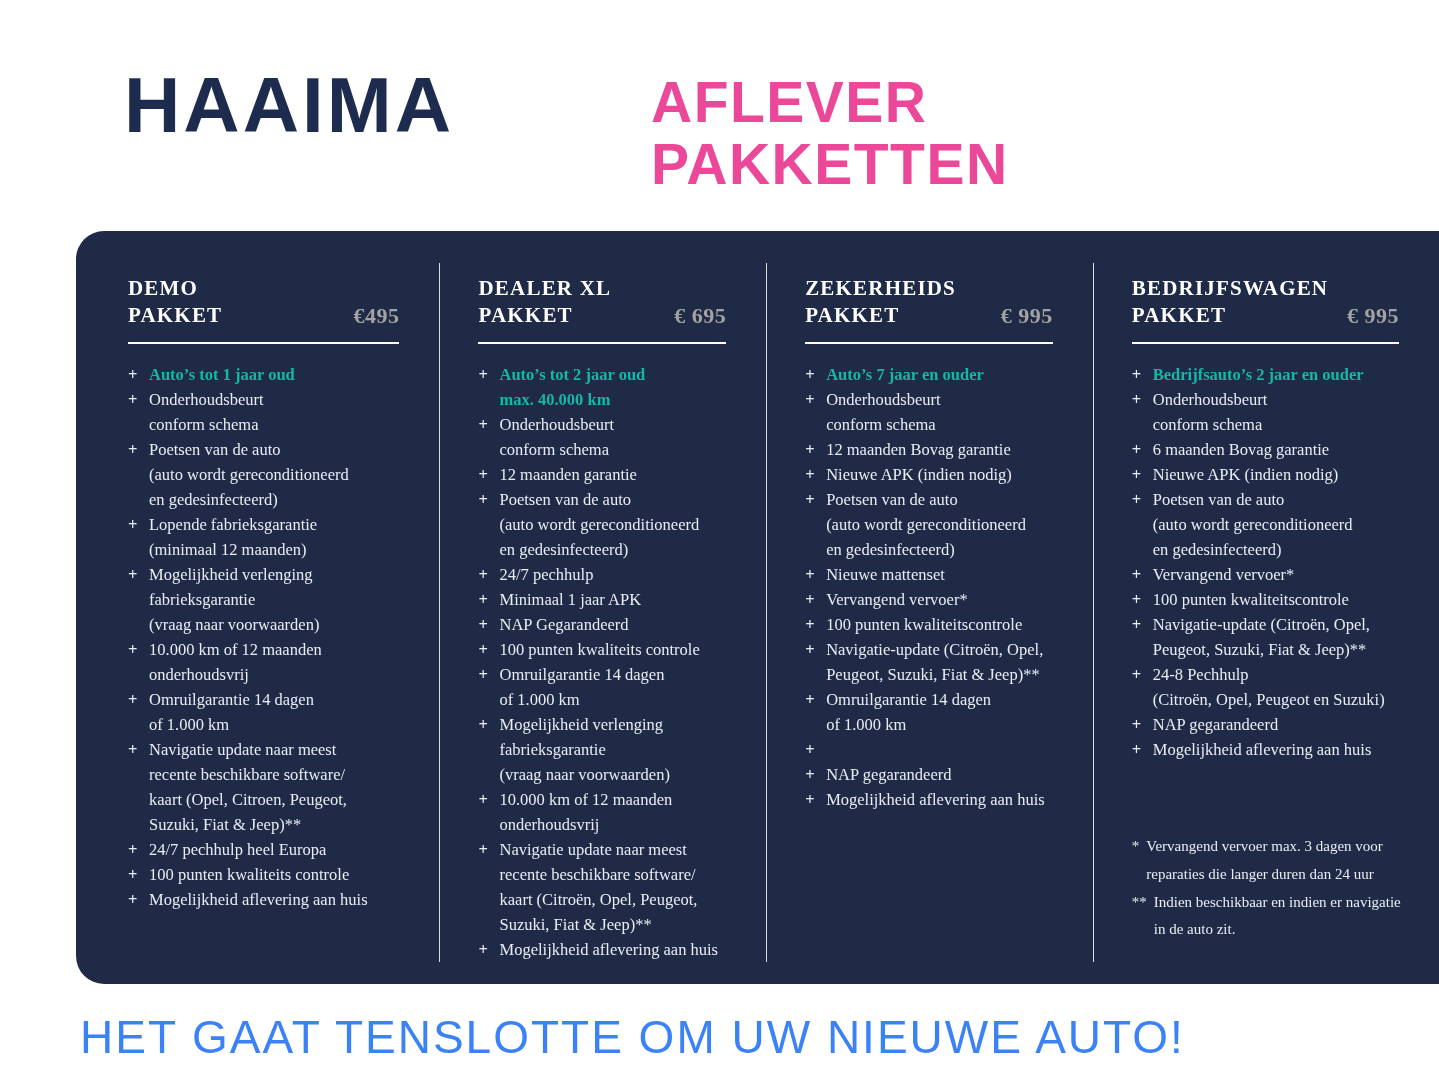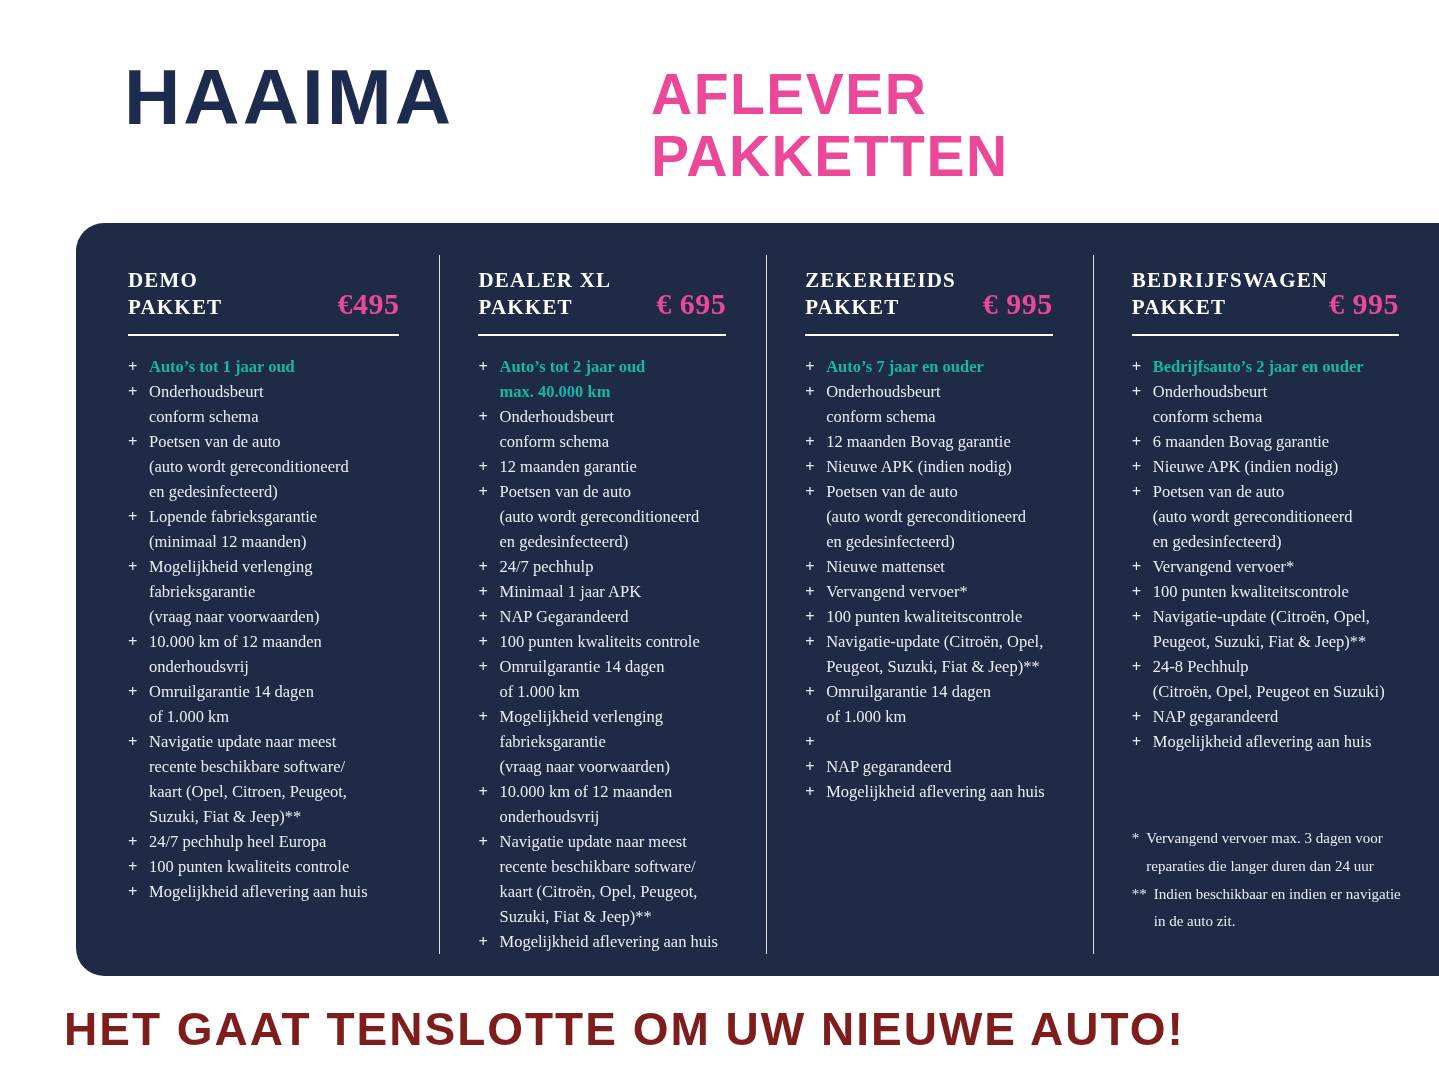--- a/index.html
+++ b/index.html
@@ -9,20 +9,21 @@
     font-family: "Liberation Sans", "DejaVu Sans", sans-serif;
     color: #1d2c4e;
     overflow: hidden;
   }
 
   
   .header {
     display: flex;
     align-items: flex-start;
     padding: 58px 0 0 124px;
+    margin-top: 8px;
   }
   .brand { width: 505px; }
   .brand-name {
     font-size: 78px;
     font-weight: bold;
     letter-spacing: 3px;
     line-height: 1.0;
     color: #1d2c4e;
   }
   .brand-subtitle {
@@ -73,24 +74,24 @@
   }
   .pkg-name {
     font-size: 21px;
     font-weight: bold;
     letter-spacing: 1.2px;
     line-height: 1.3;
     white-space: pre-line;
     color: #ffffff;
   }
   .pkg-price {
-    font-size: 30px;
+    font-size: 22px;
     font-weight: bold;
     letter-spacing: 0.5px;
-    color: #ec4899;
+    color: #a3a3a3;
     padding-bottom: 0px;
     margin-right: 14px;
     white-space: nowrap;
   }
   .rule {
     border-top: 2px solid #ffffff;
     margin: 13px 14px 18px 0;
   }
 
   .items { list-style: none; }
@@ -114,25 +115,25 @@
     padding-bottom: 18px;
     font-size: 15px;
     line-height: 1.85;
   }
   .fn { display: flex; align-items: flex-start; }
   .fn .fn-marker { flex: 0 0 auto; padding-right: 7px; }
   .fn .fn-text { max-width: 300px; }
 
   
   .tagline {
-    margin: 26px 0 0 64px;
+    margin: 26px 0 0 80px;
     font-size: 46px;
-    font-weight: bold;
+    font-weight: normal;
     letter-spacing: 2px;
-    color: #7f1d1d;
+    color: #3b82f6;
   }
 </style>
 </head>
 <body>
 
 <div class="header">
   <div class="brand">
     <div class="brand-name">HAAIMA</div>
   </div>
   <div class="doc-title">AFLEVER

